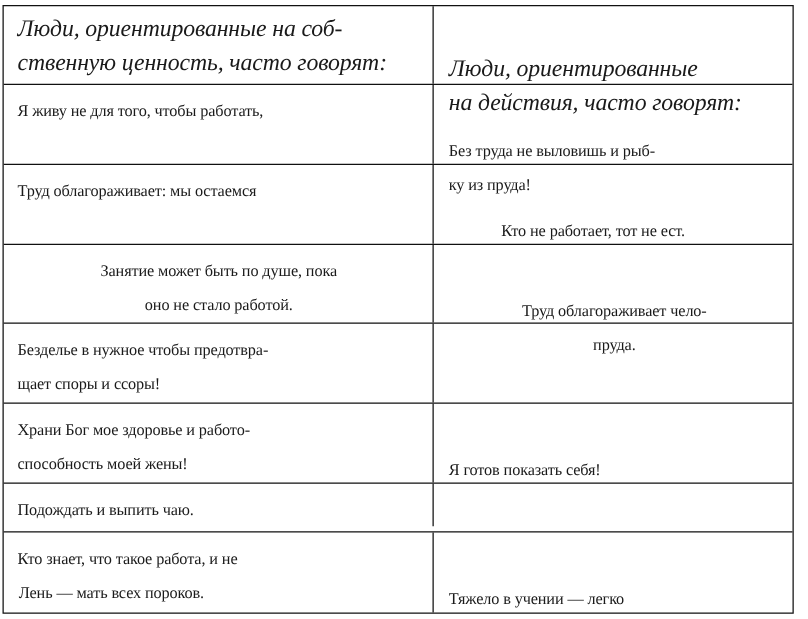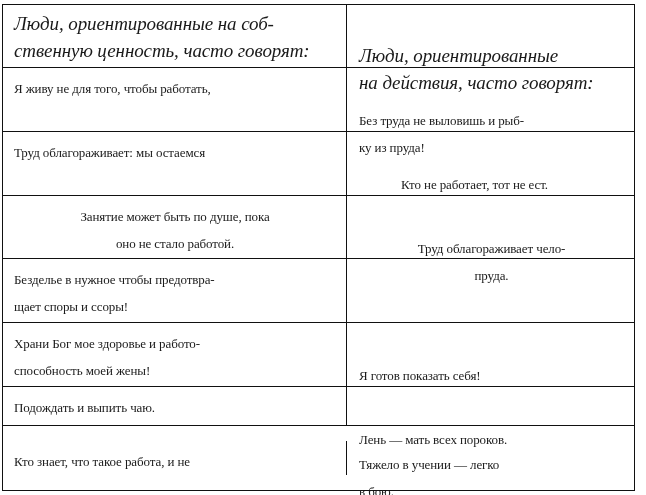--- a/index.html
+++ b/index.html
@@ -109,30 +109,30 @@
   <div class="row" style="height:64px;">
     <div class="cell left">
       <span class="line">Храни Бог мое здоровье и работо-</span>
       <span class="line">способность моей жены!</span>
     </div>
     <div class="cell right">
       <span class="line">Я готов показать себя!</span>
     </div>
   </div>
 
-  <div class="row" style="height:39px;">
+  <div class="row" style="height:39px;flex-direction:column;">
     <div class="cell left">
       <span class="line">Подождать и выпить чаю.</span>
     </div>
     <div class="cell right">
       <span class="line">Лень — мать всех пороков.</span>
     </div>
   </div>
 
-  <div class="row" style="height:64px;align-items:center;">
+  <div class="row" style="height:64px;">
     <div class="cell left">
       <span class="line">Кто знает, что такое работа, и не</span>
     </div>
     <div class="cell right">
       <span class="line">Тяжело в учении — легко</span>
       <span class="line">в бою.</span>
     </div>
   </div>
 </div>
 

